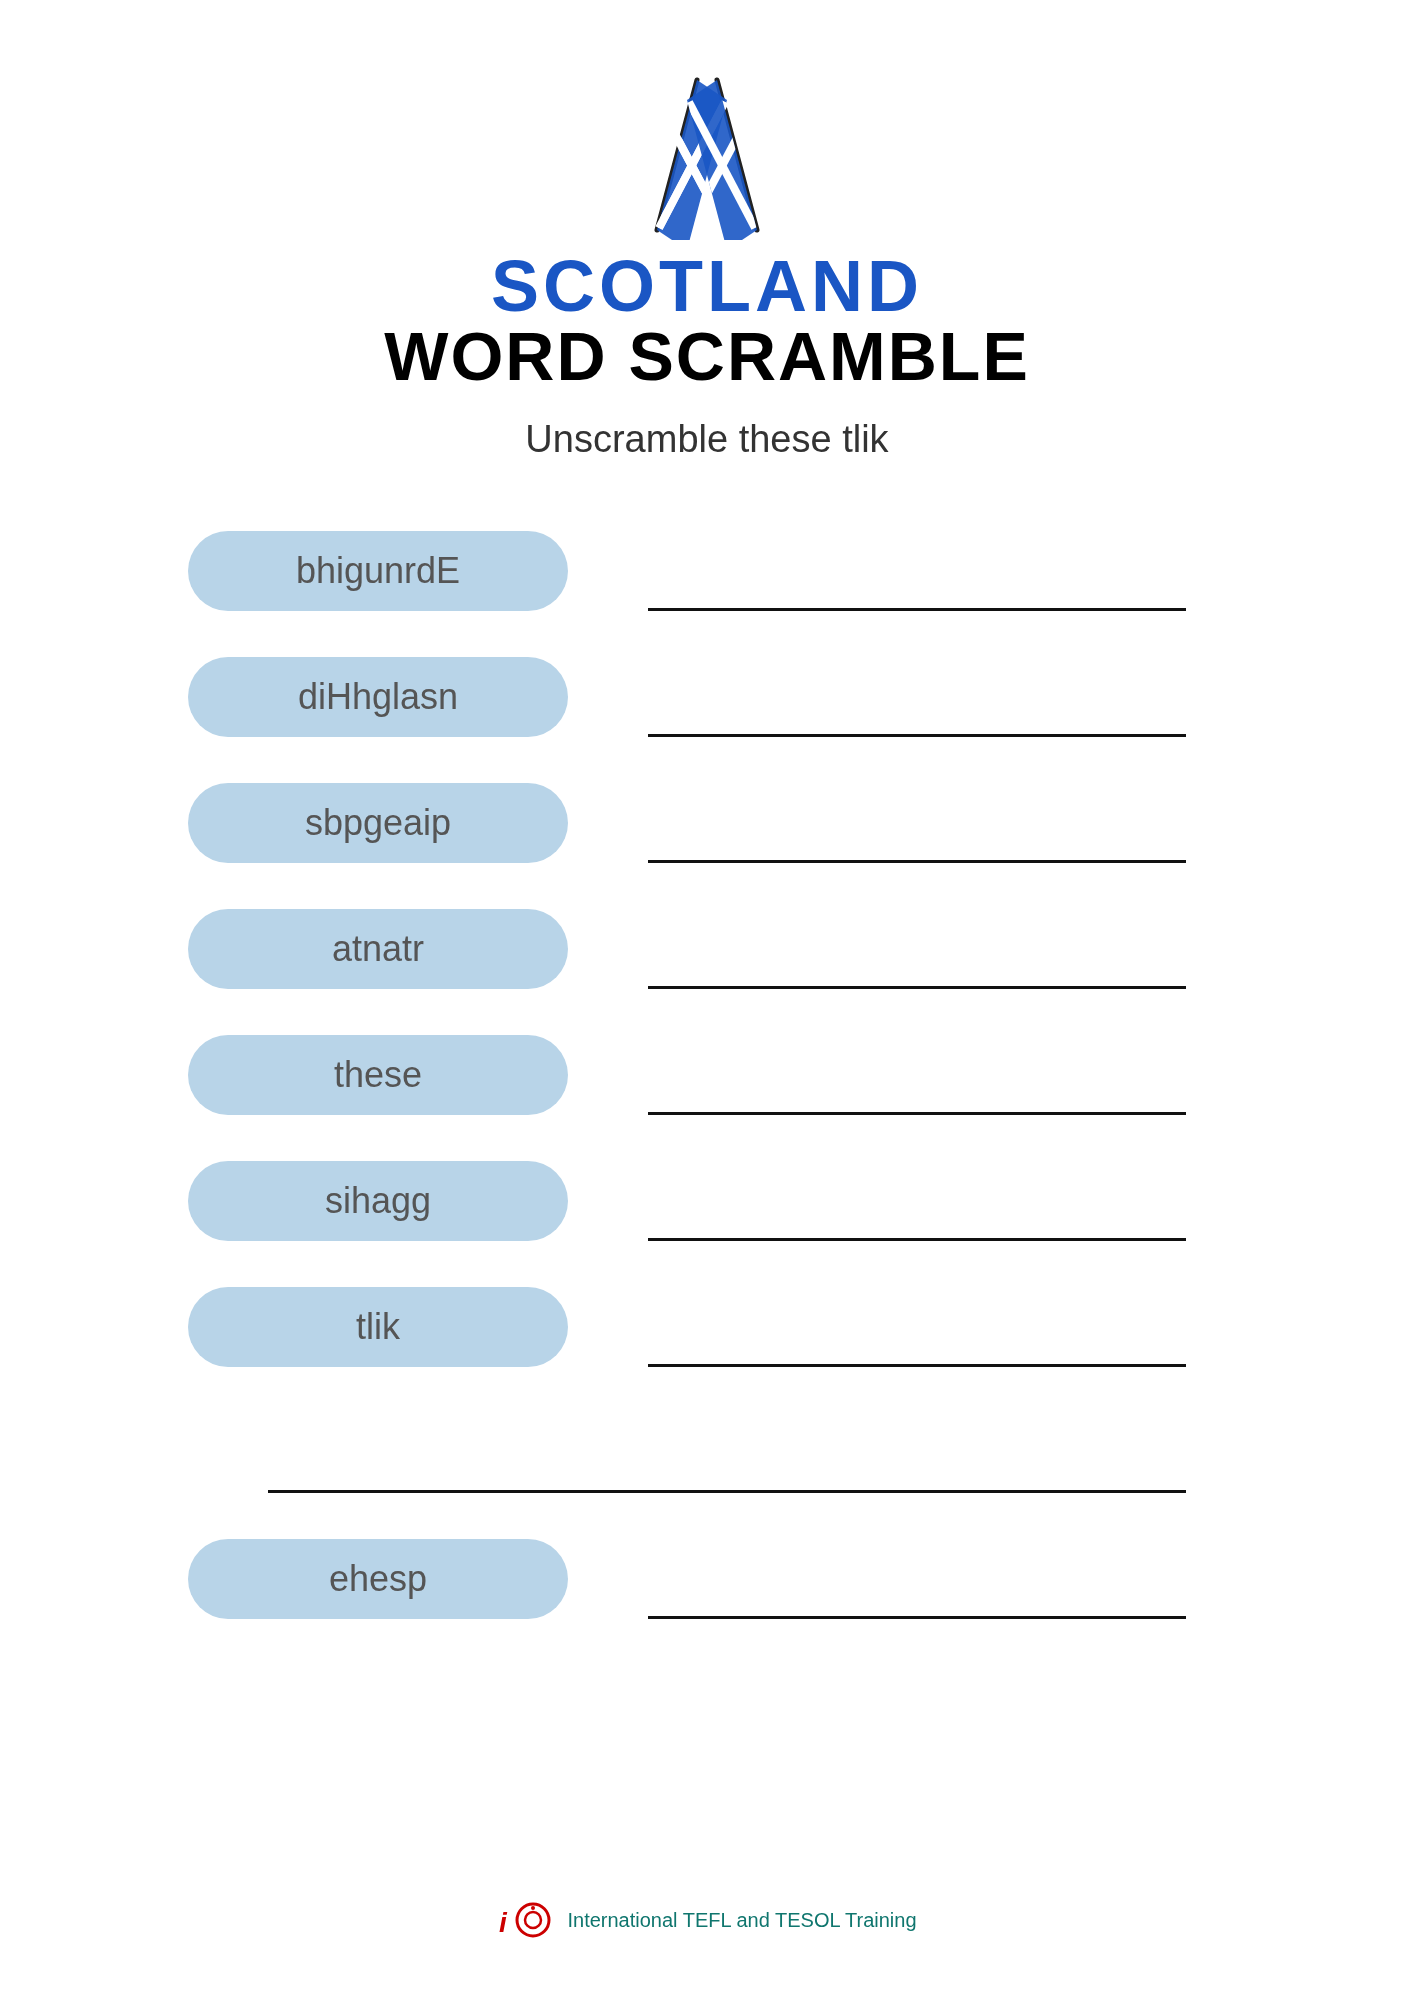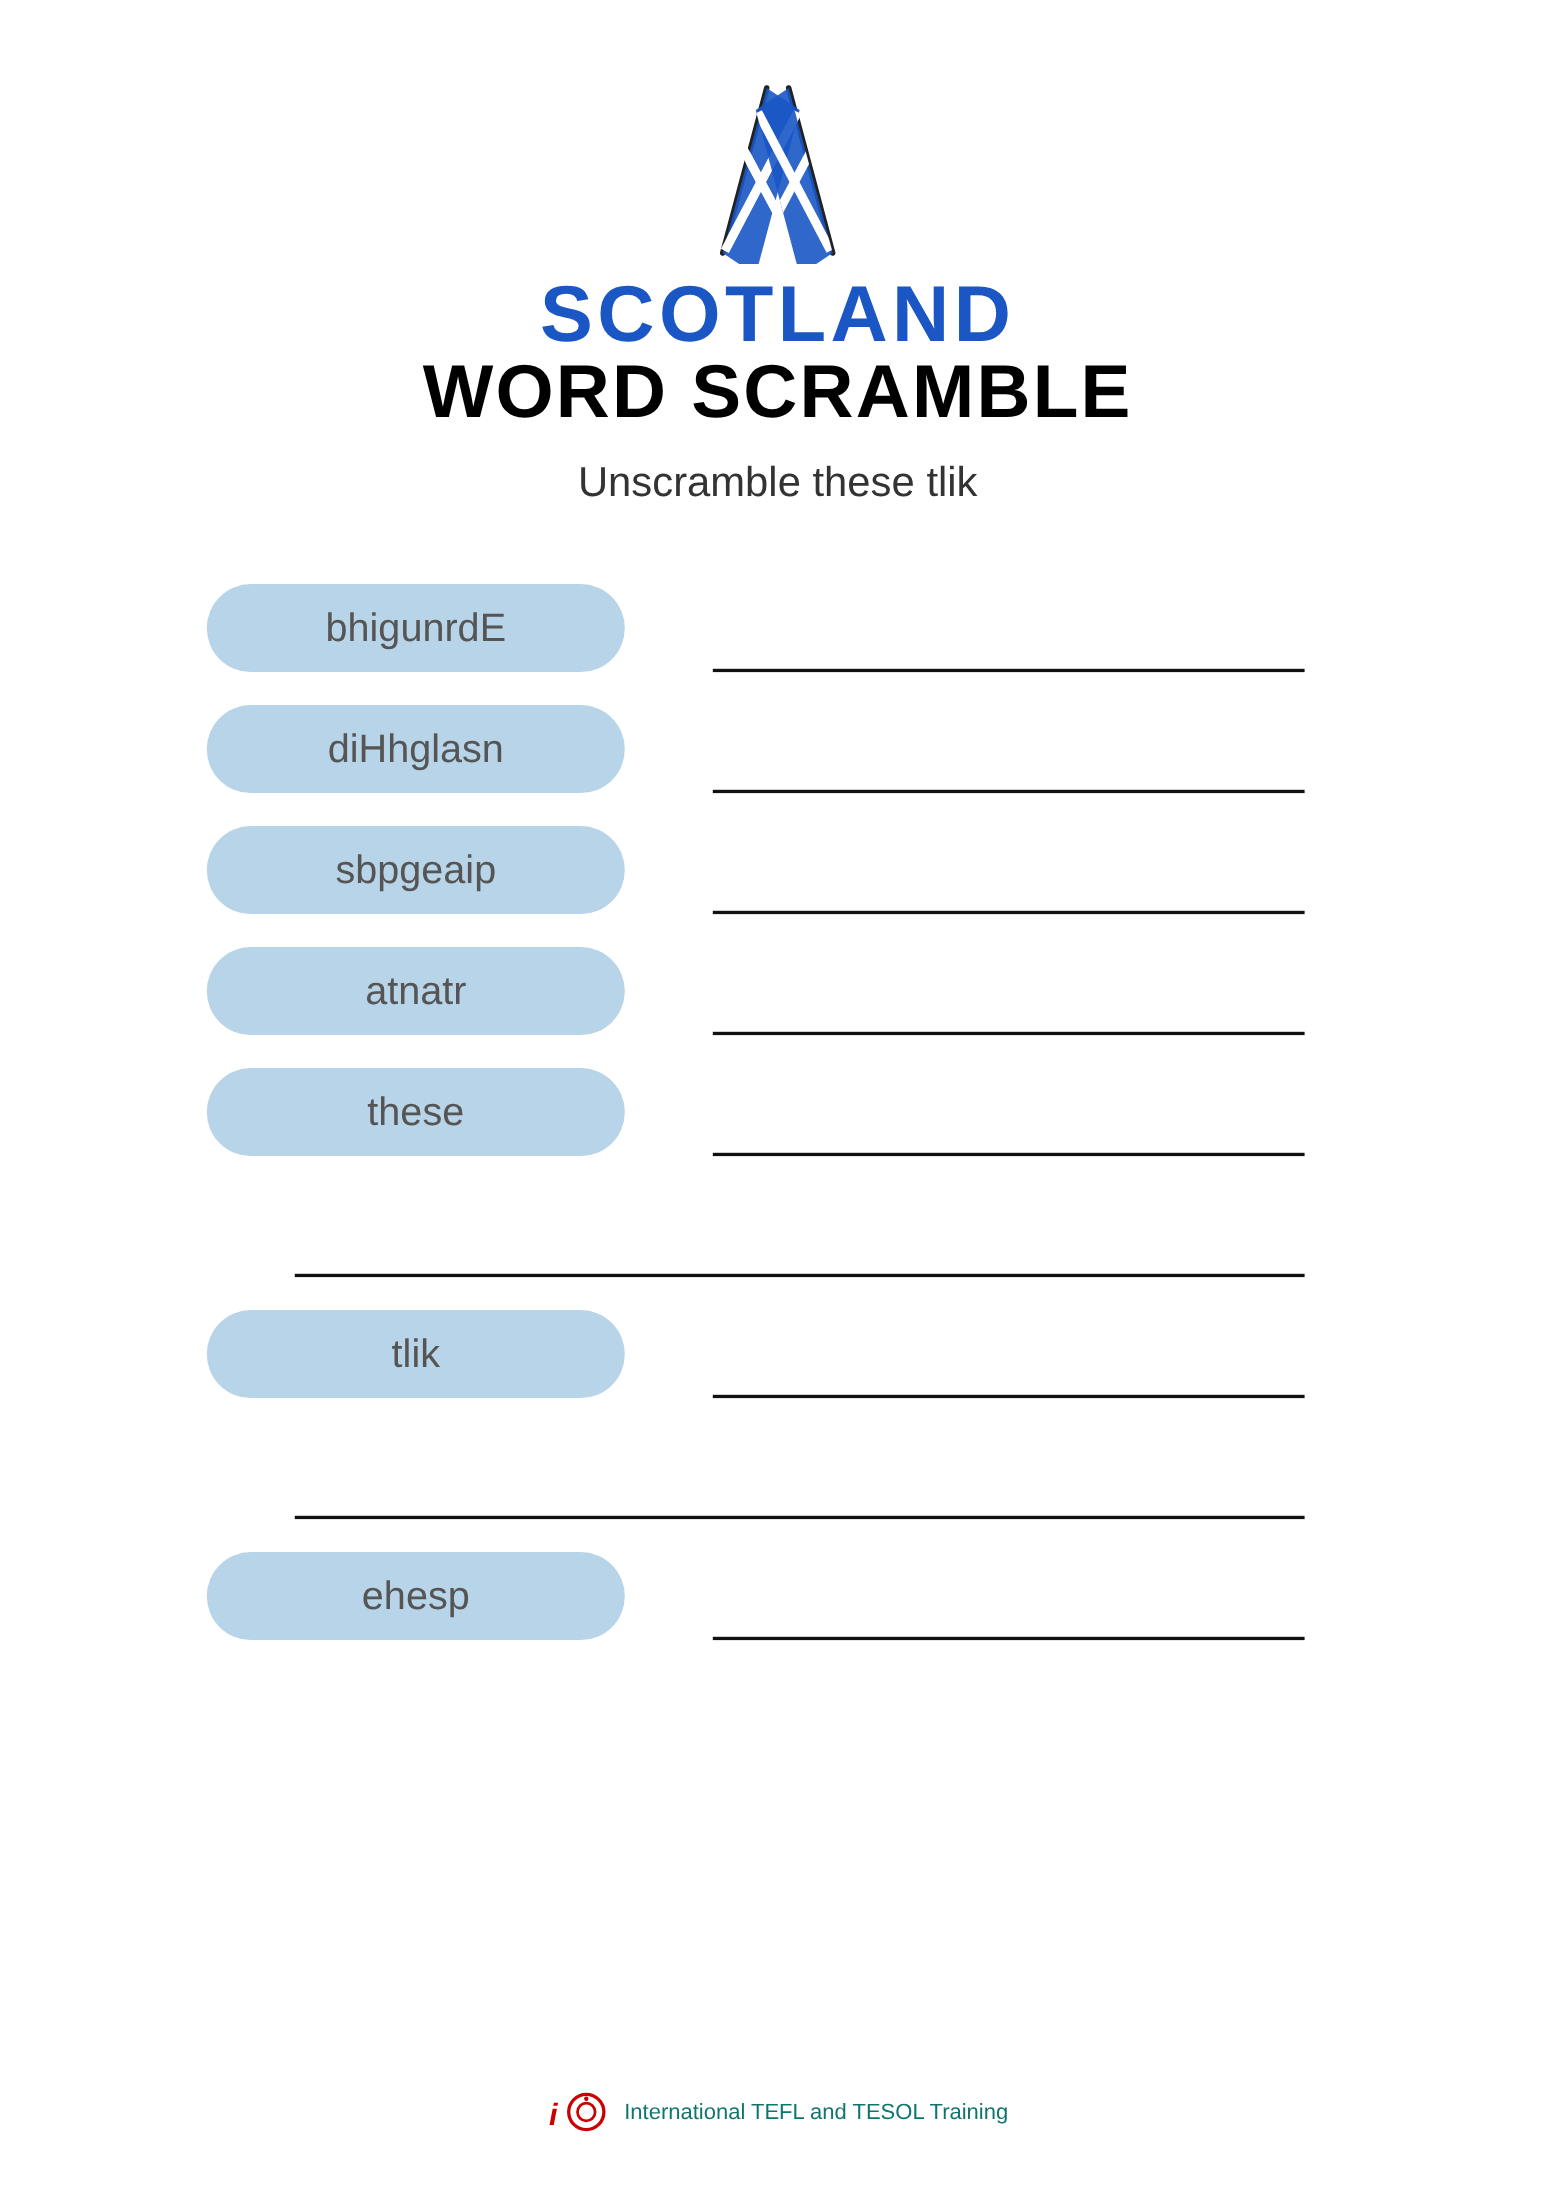--- a/index.html
+++ b/index.html
@@ -73,21 +73,21 @@
       margin-bottom: 40px;
       font-family: Arial, sans-serif;
       font-weight: 400;
     }
 
     
     .words-container {
       width: 100%;
       display: flex;
       flex-direction: column;
-      gap: 0px;
+      gap: 16px;
       padding: 0 40px;
     }
 
     .word-row {
       display: flex;
       align-items: center;
       width: 100%;
       margin-bottom: 30px;
     }
 
@@ -217,20 +217,23 @@
     <div class="word-row">
       <div class="word-pill">
         <span>these</span>
       </div>
       <div class="answer-line-container">
         <div class="answer-line"></div>
       </div>
     </div>
 
     <div class="word-row">
+      <div class="word-pill">
+        <span>sihagg</span>
+      </div>
       <div class="answer-line-container">
         <div class="answer-line"></div>
       </div>
     </div>
 
     <div class="word-row">
       <div class="word-pill">
         <span>tlik</span>
       </div>
       <div class="answer-line-container">

